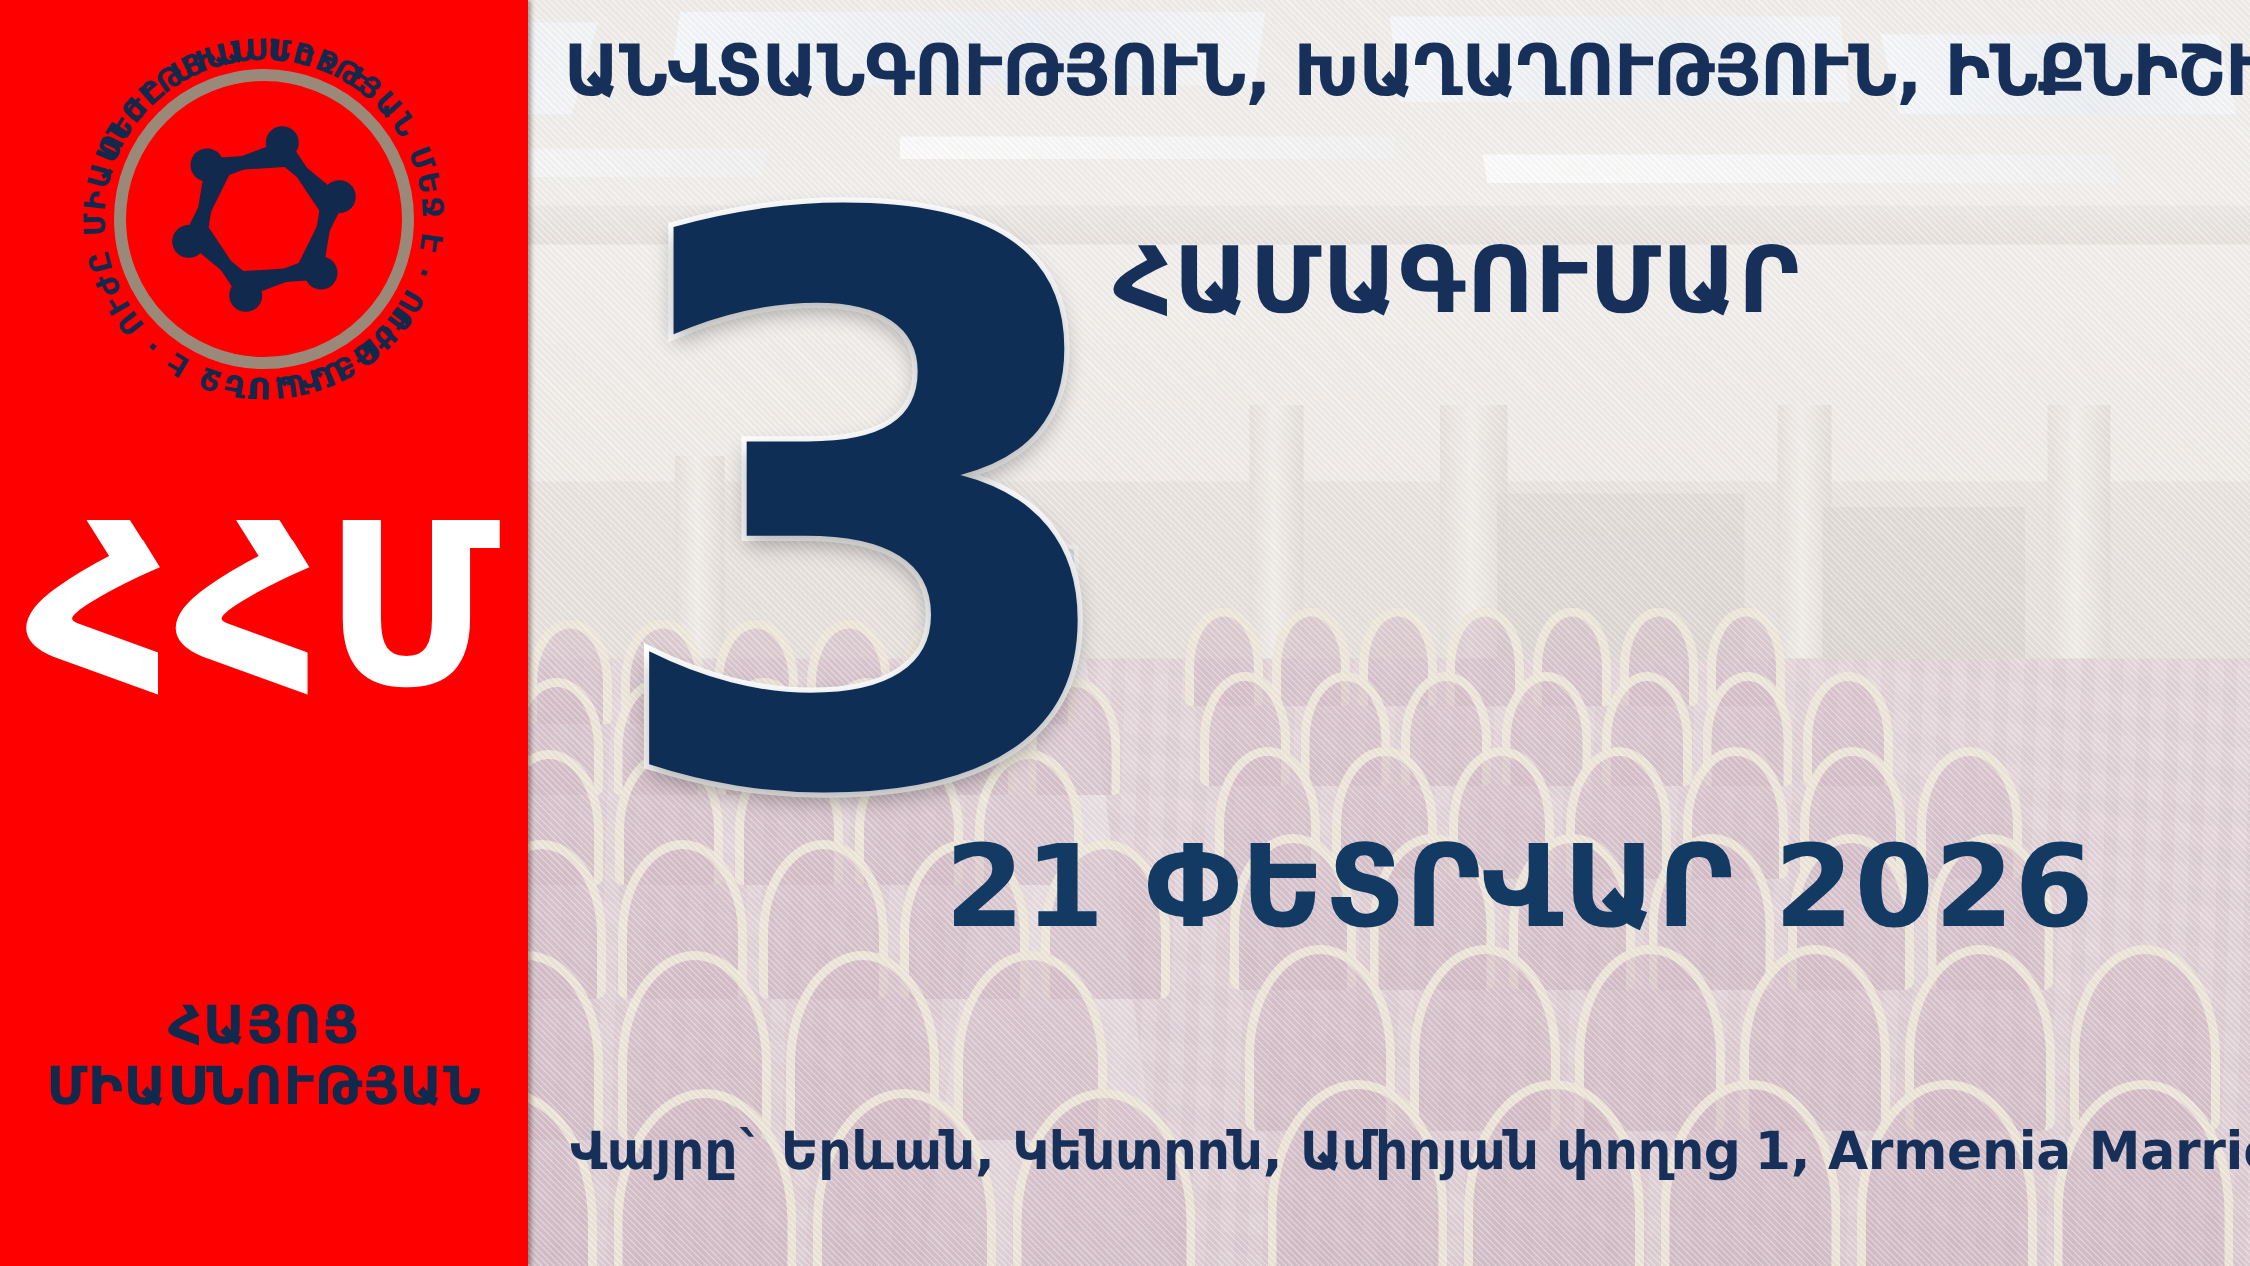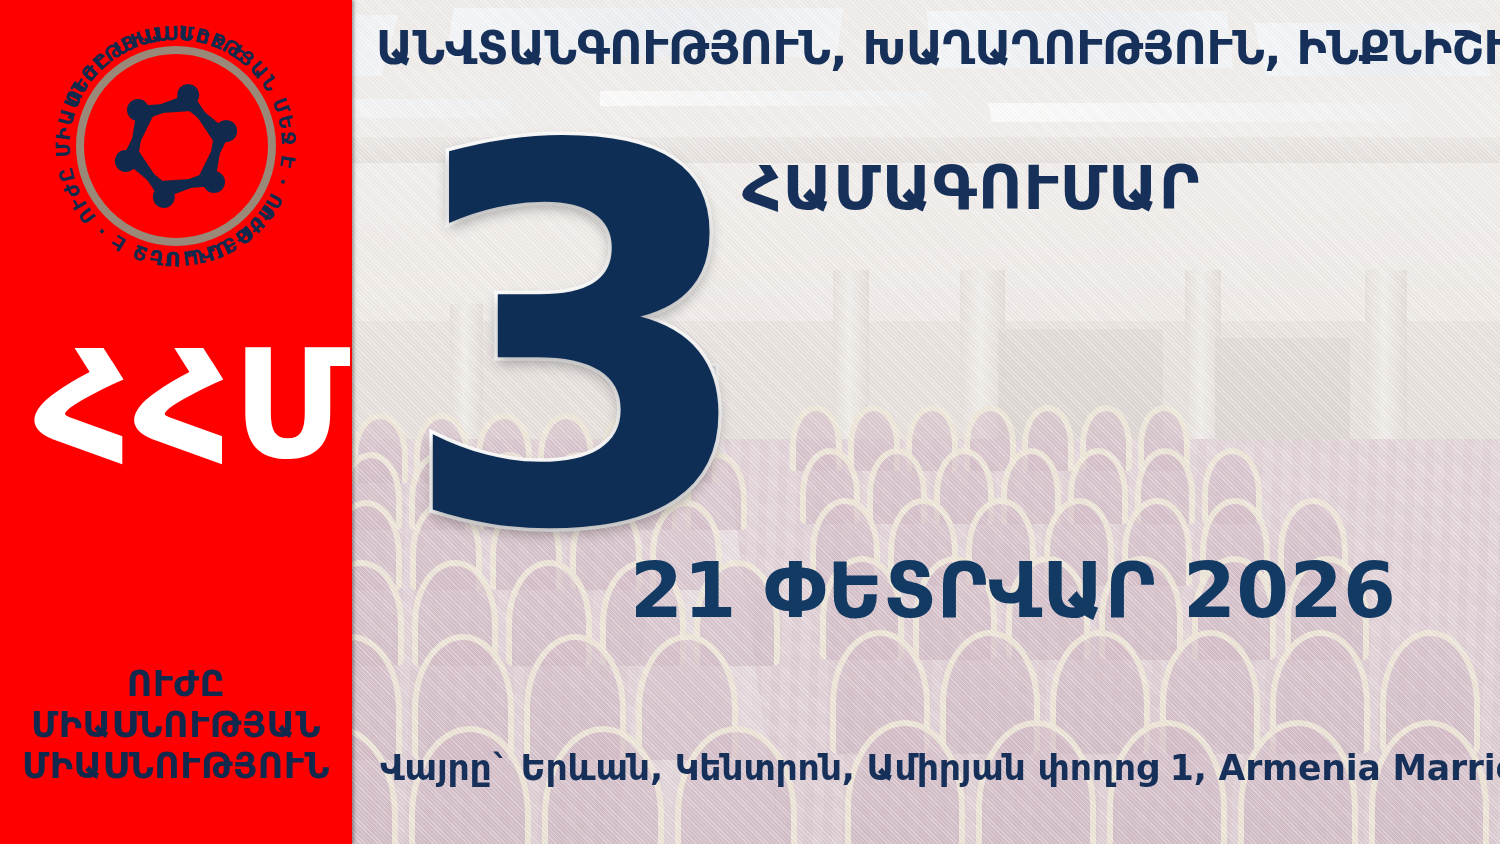--- a/index.html
+++ b/index.html
@@ -89,21 +89,21 @@
   }
 
   .logo{
     position:absolute;left:50%;top:12px;transform:translateX(-50%);
     width:268px;height:268px;
   }
   .logo svg{display:block;width:100%;height:100%;}
 
   .acronym{
     position:absolute;left:0;right:0;top:330px;
-    text-align:right;
+    text-align:center;
     color:#ffffff;
     font-size:150px;
     font-weight:700;
     letter-spacing:2px;
     line-height:1;
     font-family:"DejaVu Sans","Liberation Sans",sans-serif;
   }
 
   .org-name{
     position:absolute;left:0;right:0;top:664px;
@@ -471,23 +471,22 @@
             <circle cx="96" cy="98" r="11" fill="#10294D" stroke="none"></circle>
             <path d="M 96,98 L 104,108" stroke-width="8"></path>
           </g>
         </g>
       </svg>
     </div>
 
     <div class="acronym">ՀՀՄ</div>
 
     <div class="org-name">
-      <span>ՈՒԺԸ</span>
+      <span>ՀԱՅՈՑ</span>
       <span>ՄԻԱՍՆՈՒԹՅԱՆ</span>
-      <span>ՄԻԱՍՆՈՒԹՅՈՒՆ</span>
     </div>
   </aside>
 
   <div class="content">
 
     <div class="headline">ԱՆՎՏԱՆԳՈՒԹՅՈՒՆ, ԽԱՂԱՂՈՒԹՅՈՒՆ, ԻՆՔՆԻՇԽԱՆՈՒԹՅՈՒՆ</div>
 
     <div class="numeral">3</div>
 
     <div class="congress-word">ՀԱՄԱԳՈՒՄԱՐ</div>

